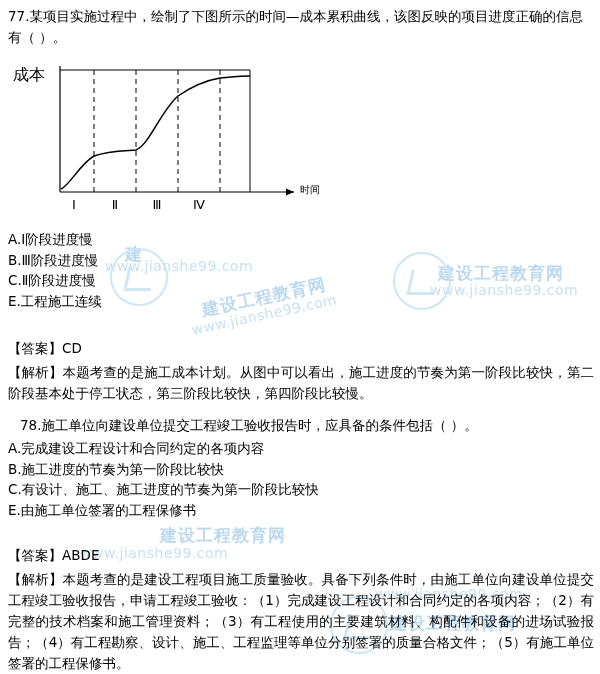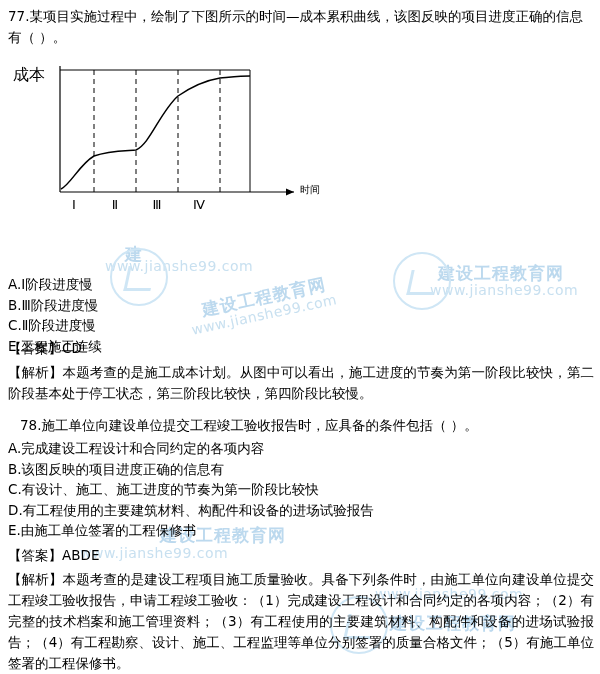--- a/index.html
+++ b/index.html
@@ -25,21 +25,21 @@
   }
   .q-text {
     position: absolute;
     left: 8px;
     width: 586px;
     line-height: 21px;
     font-size: 13.5px;
     letter-spacing: 0px;
   }
   #q77-stem { top: 6px; }
-  #q77-options { top: 229px; margin-top: 45px; }
+  #q77-options { top: 229px; }
   .opt-line { line-height: 20.5px; font-size: 13.5px; }
   #q77-answer { top: 338px; }
   #q77-analysis { top: 362px; }
   #q78-stem { top: 415px; margin-left: 12px; }
   #q78-options { top: 438px; }
   #q78-answer { top: 545px; }
   #q78-analysis { top: 569px; }
 
   .analysis-block {
     line-height: 21px;
@@ -166,23 +166,22 @@
   </div>
 
   <div class="q-text analysis-block" id="q77-analysis">
     <span>【解析】</span><span>本题考查的是施工成本计划。从图中可以看出，施工进度的节奏为第一阶段比较快，第二阶段基本处于停工状态，第三阶段比较快，第四阶段比较慢。</span>
   </div>
 
   <div class="q-text" id="q78-stem">78.施工单位向建设单位提交工程竣工验收报告时，应具备的条件包括（    ）。</div>
 
   <div class="q-text" id="q78-options">
     <div class="opt-line">A.完成建设工程设计和合同约定的各项内容</div>
-    <div class="opt-line">B.该图反映的项目进度正确的信息有</div>
+    <div class="opt-line">B.施工进度的节奏为第一阶段比较快</div>
     <div class="opt-line">C.有设计、施工、施工进度的节奏为第一阶段比较快</div>
-    <div class="opt-line">D.有工程使用的主要建筑材料、构配件和设备的进场试验报告</div>
     <div class="opt-line">E.由施工单位签署的工程保修书</div>
   </div>
 
   <div class="q-text" id="q78-answer">
     <span>【答案】</span><span>ABDE</span>
   </div>
 
   <div class="q-text analysis-block" id="q78-analysis">
     <span>【解析】</span><span>本题考查的是建设工程项目施工质量验收。具备下列条件时，由施工单位向建设单位提交工程竣工验收报告，申请工程竣工验收：（1）完成建设工程设计和合同约定的各项内容；（2）有完整的技术档案和施工管理资料；（3）有工程使用的主要建筑材料、构配件和设备的进场试验报告；（4）有工程勘察、设计、施工、工程监理等单位分别签署的质量合格文件；（5）有施工单位签署的工程保修书。</span>
   </div>

